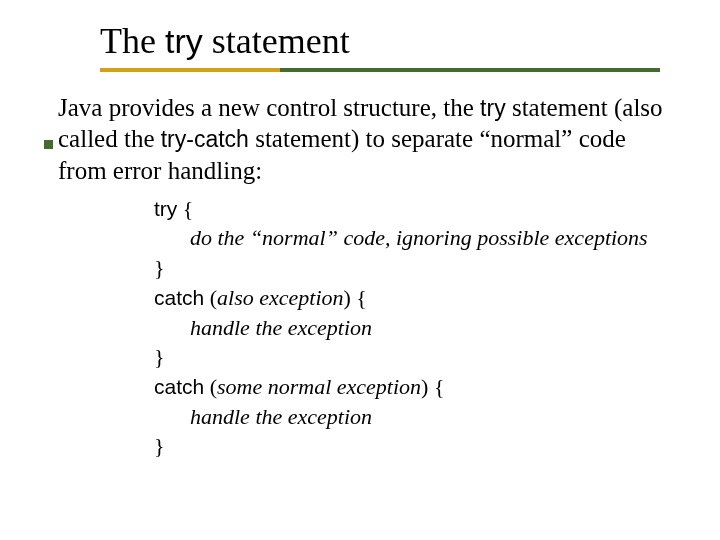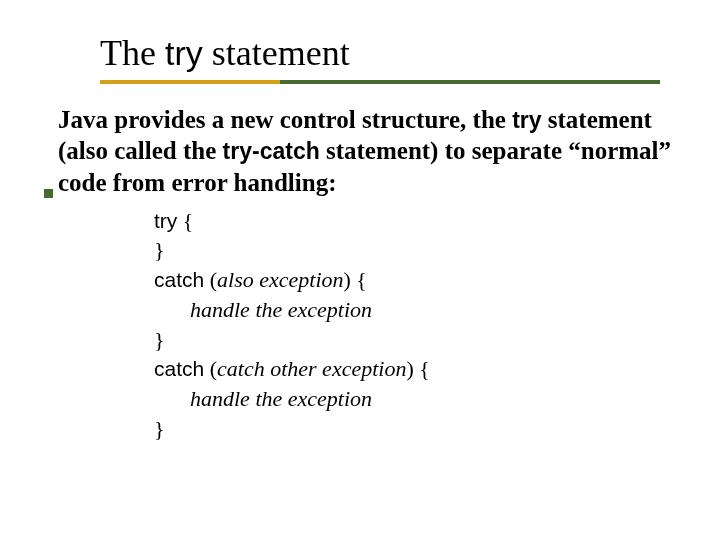--- a/index.html
+++ b/index.html
@@ -10,21 +10,20 @@
     background: #ffffff;
     font-family: Georgia, "Times New Roman", serif;
     color: #000;
     overflow: hidden;
   }
   .slide {
     width: 720px;
     height: 396px;
     position: relative;
     box-sizing: border-box;
-    margin-top: 12px;
   }
   .title-wrap {
     padding: 20px 0 0 100px;
   }
   .title {
     font-size: 36px;
     font-weight: normal;
     margin: 0 0 6px 0;
   }
   .title .kw {
@@ -36,22 +35,21 @@
     width: 560px;
     background: linear-gradient(to right,
       #d4a017 0, #d4a017 180px,
       #466b2e 180px, #466b2e 560px);
   }
   .body {
     padding: 20px 40px 0 44px;
   }
   .bullet-row {
     display: flex;
-    align-items: flex-end;
-    font-weight: bold;
+    align-items: center;
   }
   .bullet {
     width: 14px;
     flex: 0 0 14px;
     margin-top: 12px;
   }
   .bullet-sq {
     width: 9px;
     height: 9px;
     background: #466b2e;
@@ -99,23 +97,24 @@
       <div class="bullet">
         <div class="bullet-sq"></div>
       </div>
       <p class="para">
         <span>Java provides a new control structure, the </span><span class="kw">try</span><span> statement (also called the </span><span class="kw">try-catch</span><span> statement) to separate “normal” code from error handling:</span>
       </p>
     </div>
 
     <div class="code">
       <div><span class="kw">try</span><span> {</span></div>
+      <div><span class="indent"></span><span class="ital">do the “normal” code, ignoring possible exceptions</span></div>
       <div><span>}</span></div>
       <div><span class="kw">catch</span><span> (</span><span class="ital">also exception</span><span>) {</span></div>
       <div><span class="indent"></span><span class="ital">handle the exception</span></div>
       <div><span>}</span></div>
-      <div><span class="kw">catch</span><span> (</span><span class="ital">catch other exception</span><span>) {</span></div>
+      <div><span class="kw">catch</span><span> (</span><span class="ital">some normal exception</span><span>) {</span></div>
       <div><span class="indent"></span><span class="ital">handle the exception</span></div>
       <div><span>}</span></div>
     </div>
   </div>
 
 </div>
 
 </body></html>

